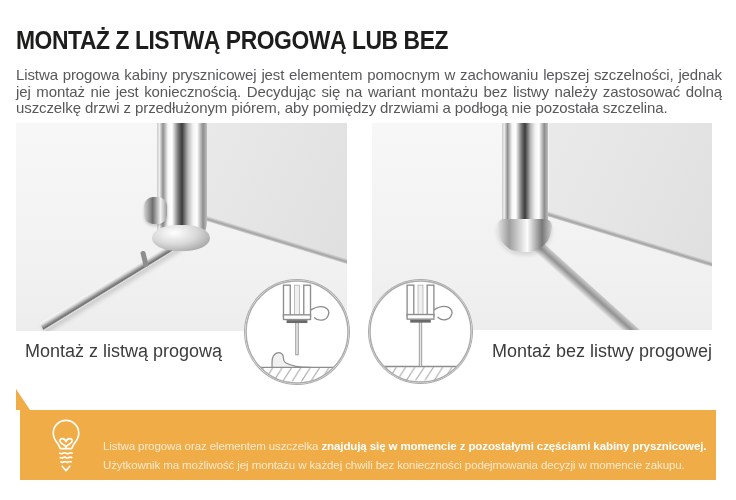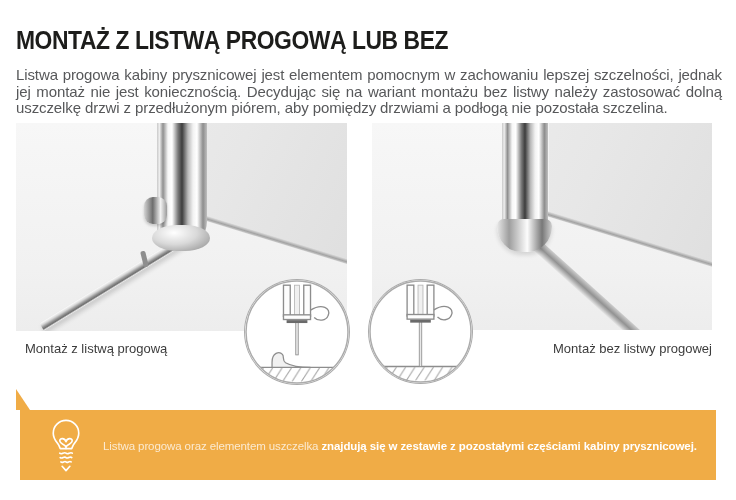--- a/index.html
+++ b/index.html
@@ -49,21 +49,21 @@
            transform-origin:left top;
            background:linear-gradient(180deg,#cdcdcd,#929292 48%,#b5b5b5 70%,#e8e8e8);}
 
   
   .lens{border-radius:50%;background:#fff;box-shadow:0 0 0 1px #ababab;}
   .lens-l{left:245px;top:280px;width:104px;height:104px;}
   .lens-r{left:369px;top:280px;width:103px;height:103px;}
   .lens svg{display:block;width:100%;height:100%;}
 
   
-  .caption{font-size:13px;color:#3c3c3c;font-weight:500;}
+  .caption{font-size:18px;color:#3c3c3c;font-weight:500;}
   .caption-l{left:25px;top:341px;}
   .caption-r{right:24px;top:341px;text-align:center;}
 
   
   .banner{left:20px;top:410px;width:696px;height:70px;background:#F0AC46;}
   .fold{left:16px;top:389px;width:14px;height:21px;background:#F0AC46;
         clip-path:polygon(0 0,100% 100%,0 100%);}
   .bulb{left:27px;top:8px;width:38px;height:56px;}
   .note-text{left:83px;top:15px;width:640px;font-size:11.5px;line-height:19.5px;
         color:rgba(255,255,255,0.75);letter-spacing:-0.1px;}
@@ -154,17 +154,18 @@
     <svg class="abs bulb" viewBox="0 0 38 58" fill="none" stroke="#ffffff" stroke-width="1.7" stroke-linecap="round" stroke-linejoin="round">
       <path d="M19,2.5 a13.2,13.2 0 0 1 13.2,13.2 c0,6.2 -3.6,8.8 -5.7,12.4 l-1.6,3.6 h-11.8 l-1.6,-3.6 c-2.1,-3.6 -5.7,-6.2 -5.7,-12.4 a13.2,13.2 0 0 1 13.2,-13.2 z"></path>
       <path d="M19,24.5 c-1.2,-4 -6.6,-4.2 -6.4,-0.6 c0.15,2.8 4,2.6 6.4,5.8 c2.4,-3.2 6.25,-3 6.4,-5.8 c0.2,-3.6 -5.2,-3.4 -6.4,0.6 z"></path>
       <path d="M19,29.7 L19,31.7"></path>
       <path d="M12.5,36.5 c2.2,1.9 4.3,-1.9 6.5,0 c2.2,1.9 4.3,-1.9 6.5,0"></path>
       <path d="M13,41 c2.2,1.9 4,-1.9 6,0 c2,1.9 3.8,-1.9 6,0"></path>
       <path d="M13.7,45.5 c2,1.8 3.6,-1.8 5.3,0 c1.7,1.8 3.3,-1.8 5.3,0"></path>
       <path d="M15,50 L19,54.5 L23,50"></path>
     </svg>
     <p class="abs note-text">
-      <span>Listwa progowa oraz elementem uszczelka </span><b>znajdują się w zestawie z pozostałymi częściami kabiny prysznicowej</b><b>.</b><br>
+      <span>Listwa progowa oraz elementem uszczelka </span><b>znajdują się w momencie z pozostałymi częściami kabiny prysznicowej</b><b>.</b><br>
+      <span>Użytkownik ma możliwość jej montażu w każdej chwili bez konieczności podejmowania decyzji w momencie zakupu.</span>
     </p>
   </div>
 
 </div>
 
 </body></html>

